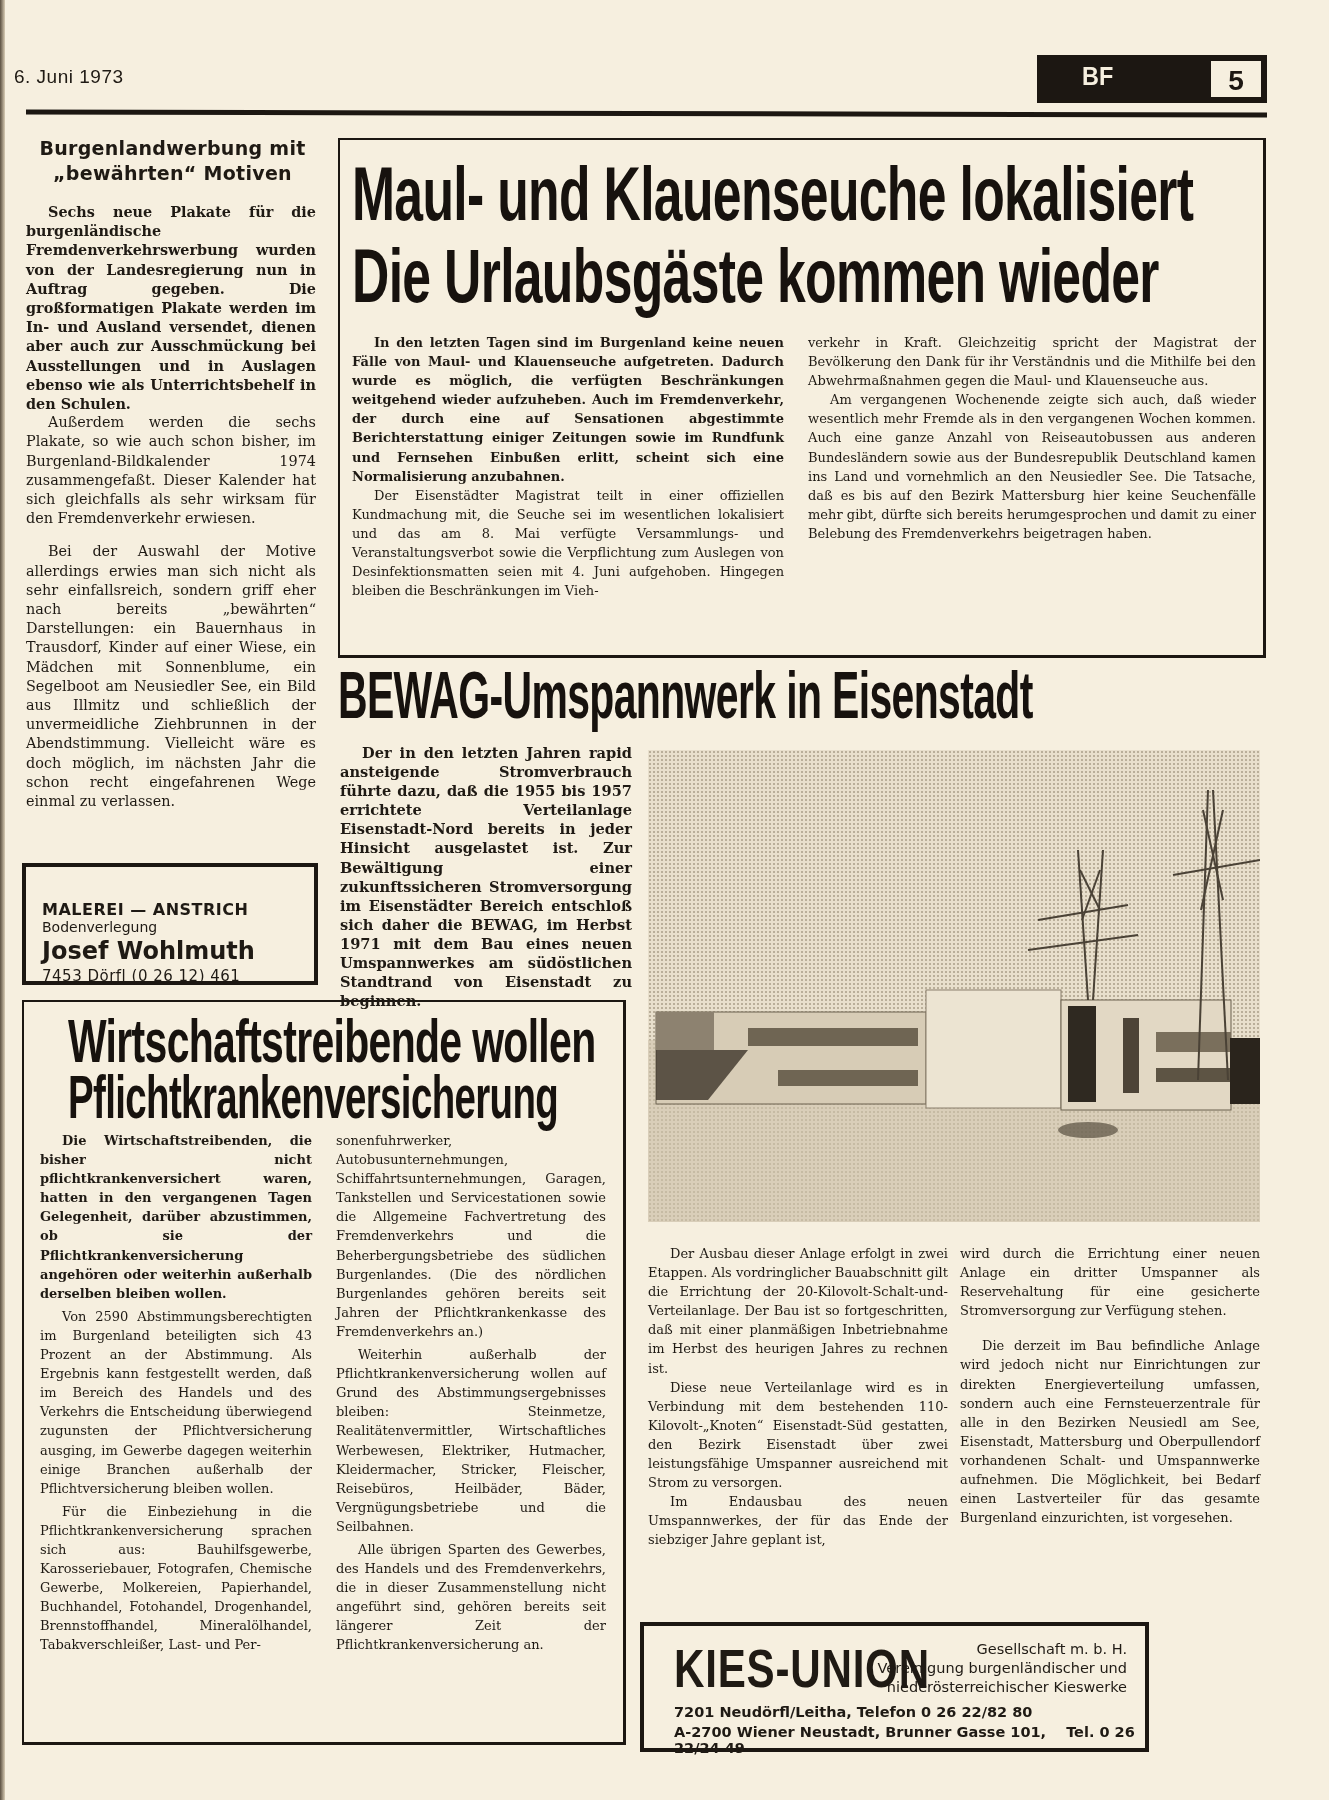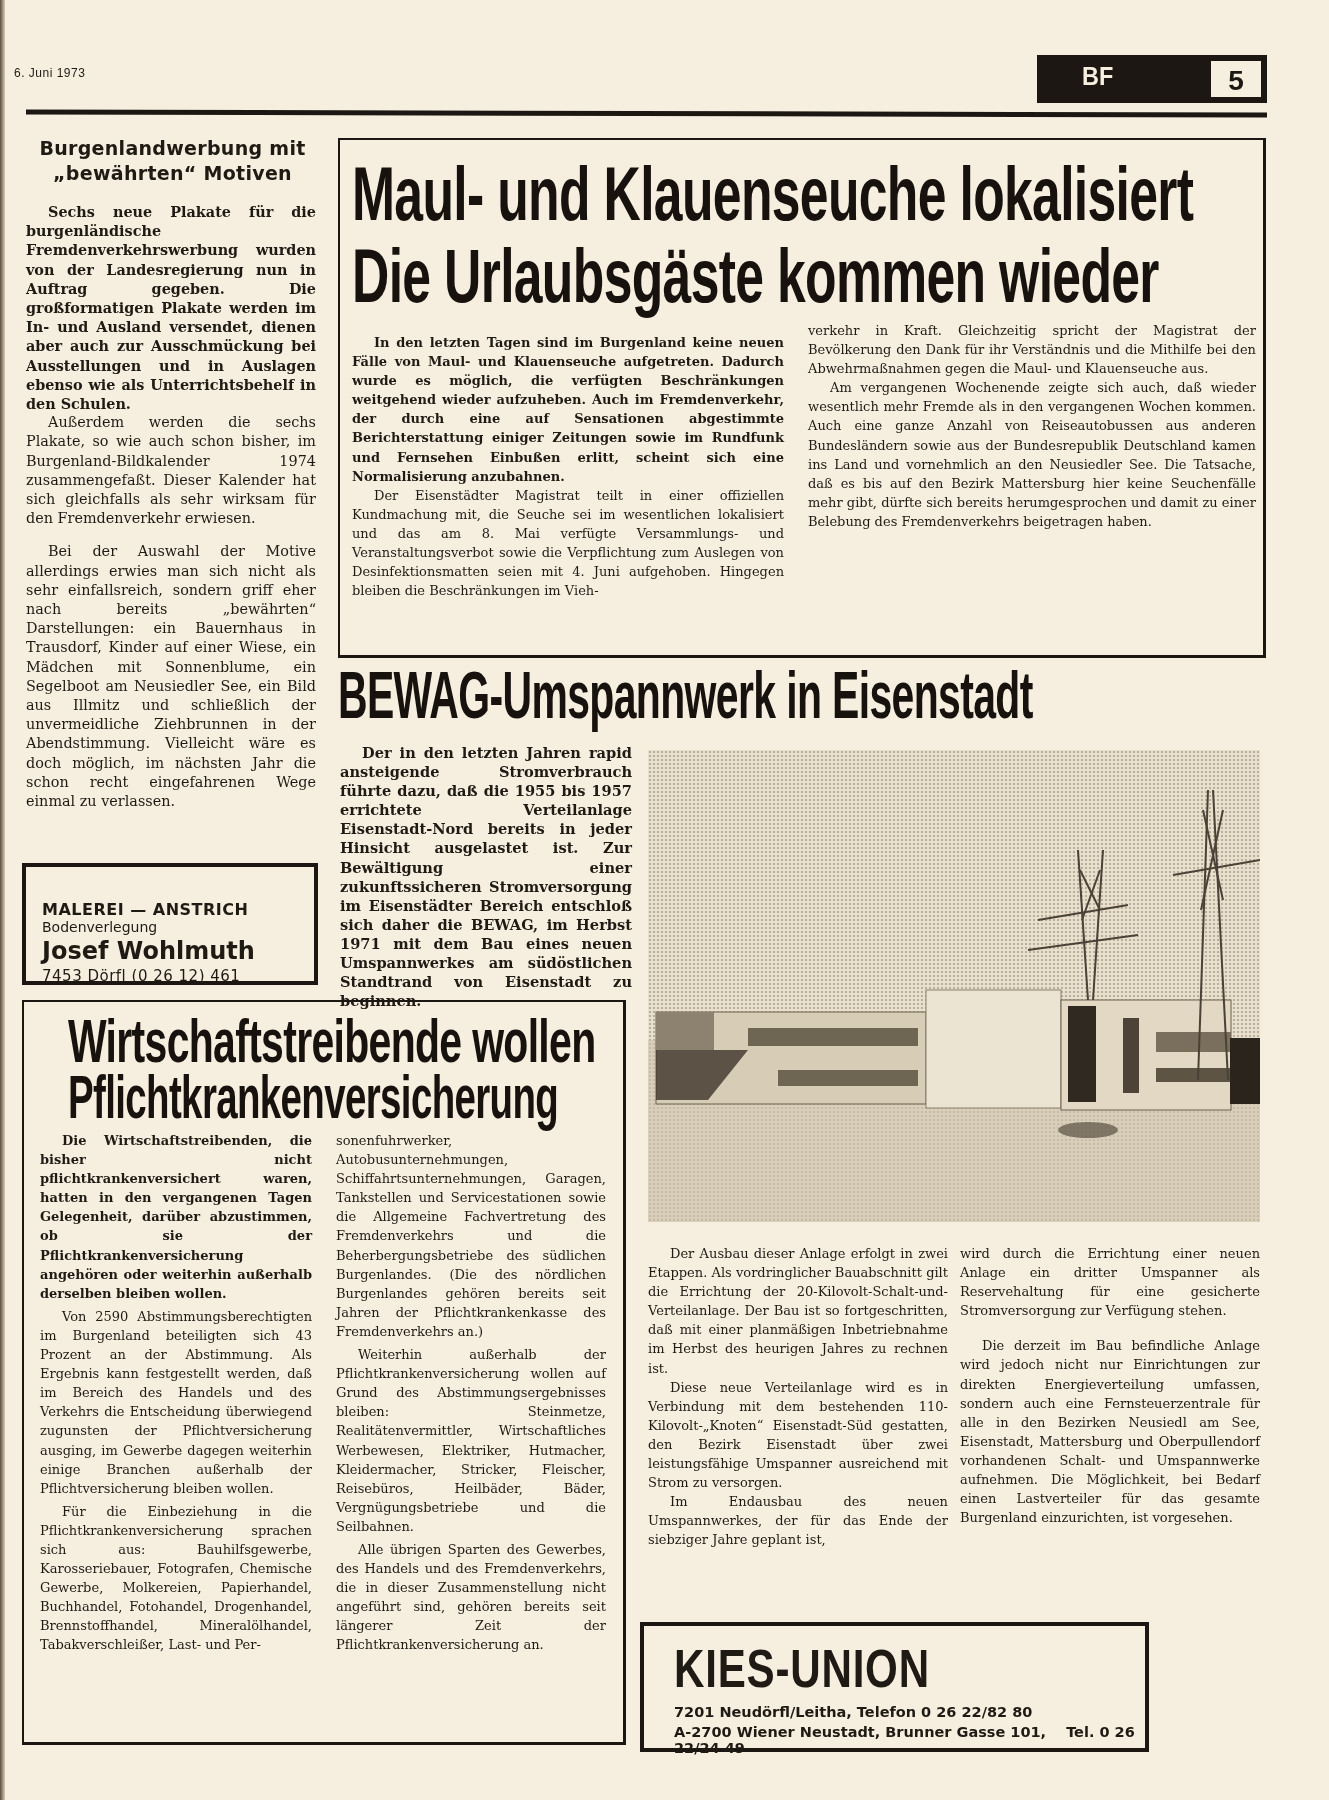--- a/index.html
+++ b/index.html
@@ -6,21 +6,21 @@
   body {
     width: 1329px; height: 1800px; overflow: hidden;
     background: #f6efdf;
     color: #1f1a14;
     font-family: "DejaVu Serif", serif;
     position: relative;
   }
   .abs { position: absolute; }
 
   
-  #date { left: 14px; top: 66px; font-size: 12px; font-family: "Liberation Sans", sans-serif; letter-spacing: 0.5px; }
+  #date { left: 14px; top: 66px; font-size: 19px; font-family: "Liberation Sans", sans-serif; letter-spacing: 0.5px; }
   #badge { left: 1037px; top: 55px; width: 230px; height: 48px; background: #1c1712; }
   #badge-bf { position: absolute; left: 45px; top: 6px; color: #f6efdf; font: bold 26px "Liberation Sans", sans-serif; transform: scaleX(0.9); transform-origin: left; }
   #badge-num { position: absolute; right: 4px; top: 4px; width: 54px; height: 40px; background: #f6efdf; color: #1c1712; font: bold 28px "Liberation Sans", sans-serif; text-align: center; line-height: 40px; border: 2px solid #1c1712; box-sizing: border-box; }
   #top-rule { left: 26px; top: 111px; width: 1241px; height: 5px; background: #1c1712; transform: rotate(0.15deg); }
 
   .col-text { font-size: 13px; line-height: 19.1px; text-align: justify; hyphens: none; }
   .col-text p { margin: 0; text-indent: 22px; }
   .col-text p + p { margin-top: 10px; }
   .bold { font-weight: bold; }
 
@@ -38,21 +38,21 @@
 
   
   #main-box { left: 338px; top: 138px; width: 928px; height: 520px; border: 2px solid #1c1712; border-right-width: 3px; border-bottom-width: 3px; box-sizing: border-box; }
   .headline {
     font-family: "Liberation Sans", sans-serif; font-weight: bold; color: #17120e;
     transform-origin: left top; white-space: nowrap; letter-spacing: -1px;
   }
   #h1a { left: 352px; top: 154px; font-size: 76px; transform: scaleX(0.68) scaleY(1.0); line-height: 80px; }
   #h1b { left: 352px; top: 236px; font-size: 76px; transform: scaleX(0.68); line-height: 80px; }
   #main-col1 { left: 352px; top: 333px; width: 432px; }
-  #main-col2 { left: 808px; top: 321px; width: 448px; }
+  #main-col2 { left: 808px; top: 333px; width: 448px; }
 
   
   #h2 { left: 338px; top: 655px; font-size: 66px; transform: scaleX(0.62); line-height: 80px; }
   #bewag-lead { left: 340px; top: 743px; width: 292px; font-size: 14.6px; line-height: 19.1px; }
   #photo { left: 648px; top: 750px; width: 612px; height: 472px; background: #e8dfcc; overflow: hidden;
     background-image: radial-gradient(#b9ae99 0.8px, transparent 1.1px); background-size: 4px 4px; }
   #bewag-col1 { left: 648px; top: 1244px; width: 300px; }
   #bewag-col2 { left: 960px; top: 1244px; width: 300px; }
 
   
@@ -172,17 +172,22 @@
   <p style="margin-top:4px">Für die Einbeziehung in die Pflichtkrankenversicherung sprachen sich aus: Bauhilfsgewerbe, Karosseriebauer, Fotografen, Chemische Gewerbe, Molkereien, Papierhandel, Buchhandel, Fotohandel, Drogenhandel, Brennstoffhandel, Mineralölhandel, Tabakverschleißer, Last- und Per-</p>
 </div>
 <div id="wirt-col2" class="abs col-text">
   <p style="text-indent:0">sonenfuhrwerker, Autobusunternehmungen, Schiffahrtsunternehmungen, Garagen, Tankstellen und Servicestationen sowie die Allgemeine Fachvertretung des Fremdenverkehrs und die Beherbergungsbetriebe des südlichen Burgenlandes. (Die des nördlichen Burgenlandes gehören bereits seit Jahren der Pflichtkrankenkasse des Fremdenverkehrs an.)</p>
   <p style="margin-top:4px">Weiterhin außerhalb der Pflichtkrankenversicherung wollen auf Grund des Abstimmungsergebnisses bleiben: Steinmetze, Realitätenvermittler, Wirtschaftliches Werbewesen, Elektriker, Hutmacher, Kleidermacher, Stricker, Fleischer, Reisebüros, Heilbäder, Bäder, Vergnügungsbetriebe und die Seilbahnen.</p>
   <p style="margin-top:4px">Alle übrigen Sparten des Gewerbes, des Handels und des Fremdenverkehrs, die in dieser Zusammenstellung nicht angeführt sind, gehören bereits seit längerer Zeit der Pflichtkrankenversicherung an.</p>
 </div>
 
 <div id="ad-kies" class="abs box">
   <div id="kies-name">KIES-UNION</div>
+  <div id="kies-info">
+    <div>Gesellschaft m. b. H.</div>
+    <div>Vereinigung burgenländischer und</div>
+    <div>niederösterreichischer Kieswerke</div>
+  </div>
   <div id="kies-addr1">7201 Neudörfl/Leitha, Telefon 0 26 22/82 80</div>
   <div id="kies-addr2">
     <span>A-2700 Wiener Neustadt, Brunner Gasse 101,</span><span id="kies-tel2">Tel. 0 26 22/24 49</span>
   </div>
 </div>
 
 </body></html>

